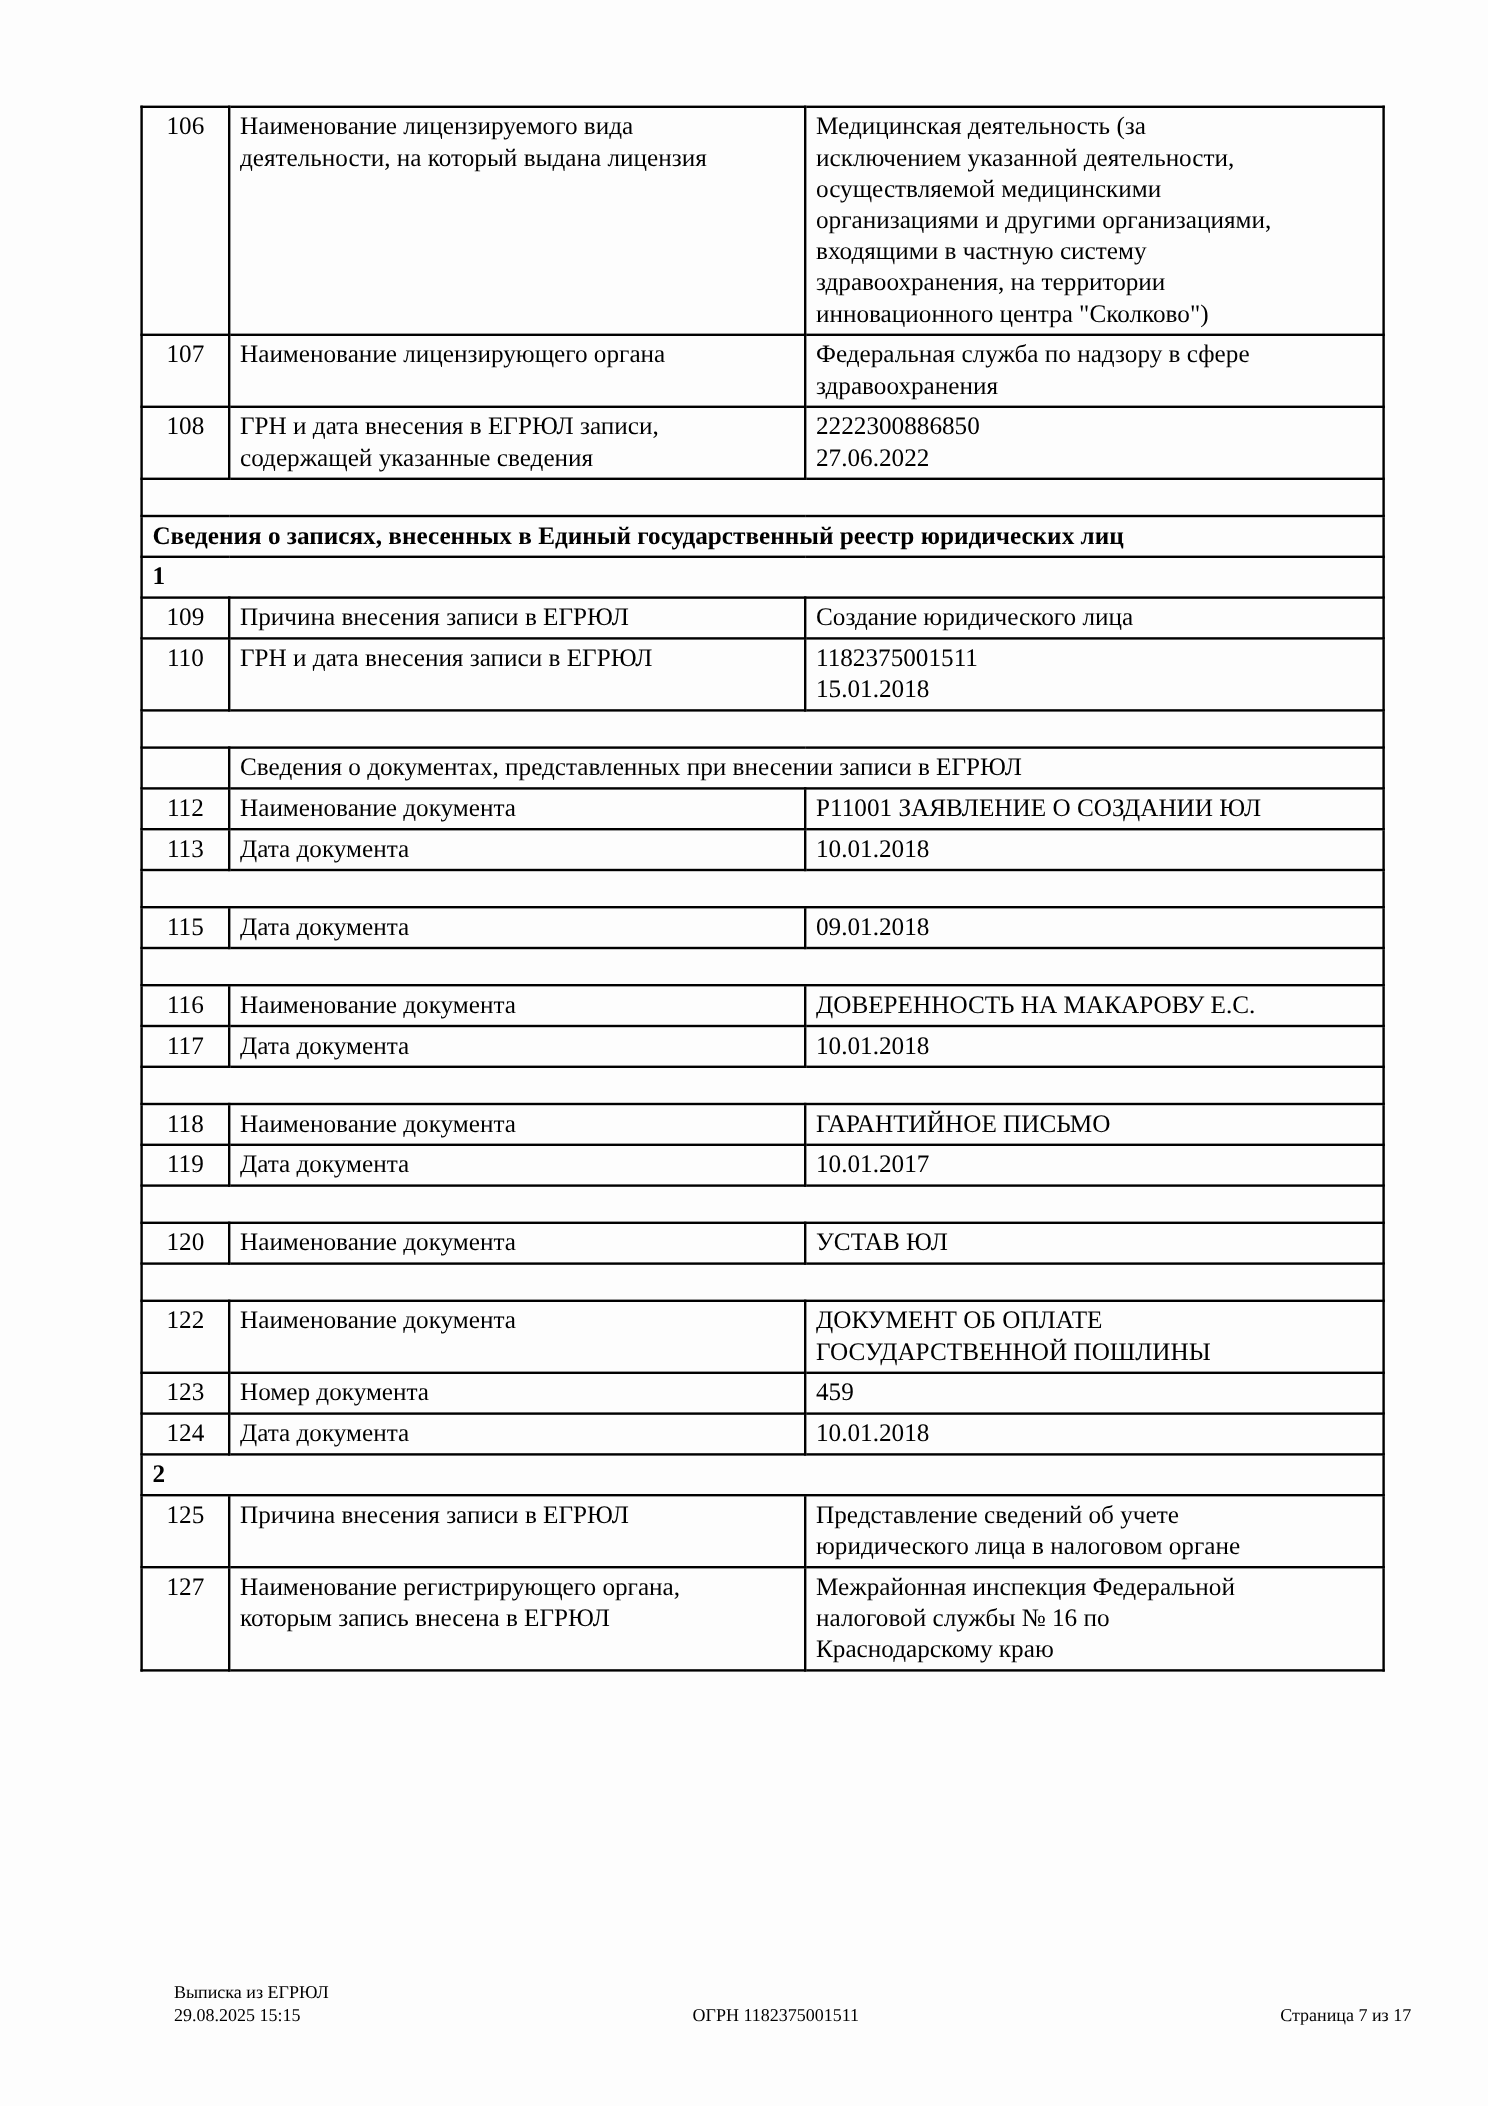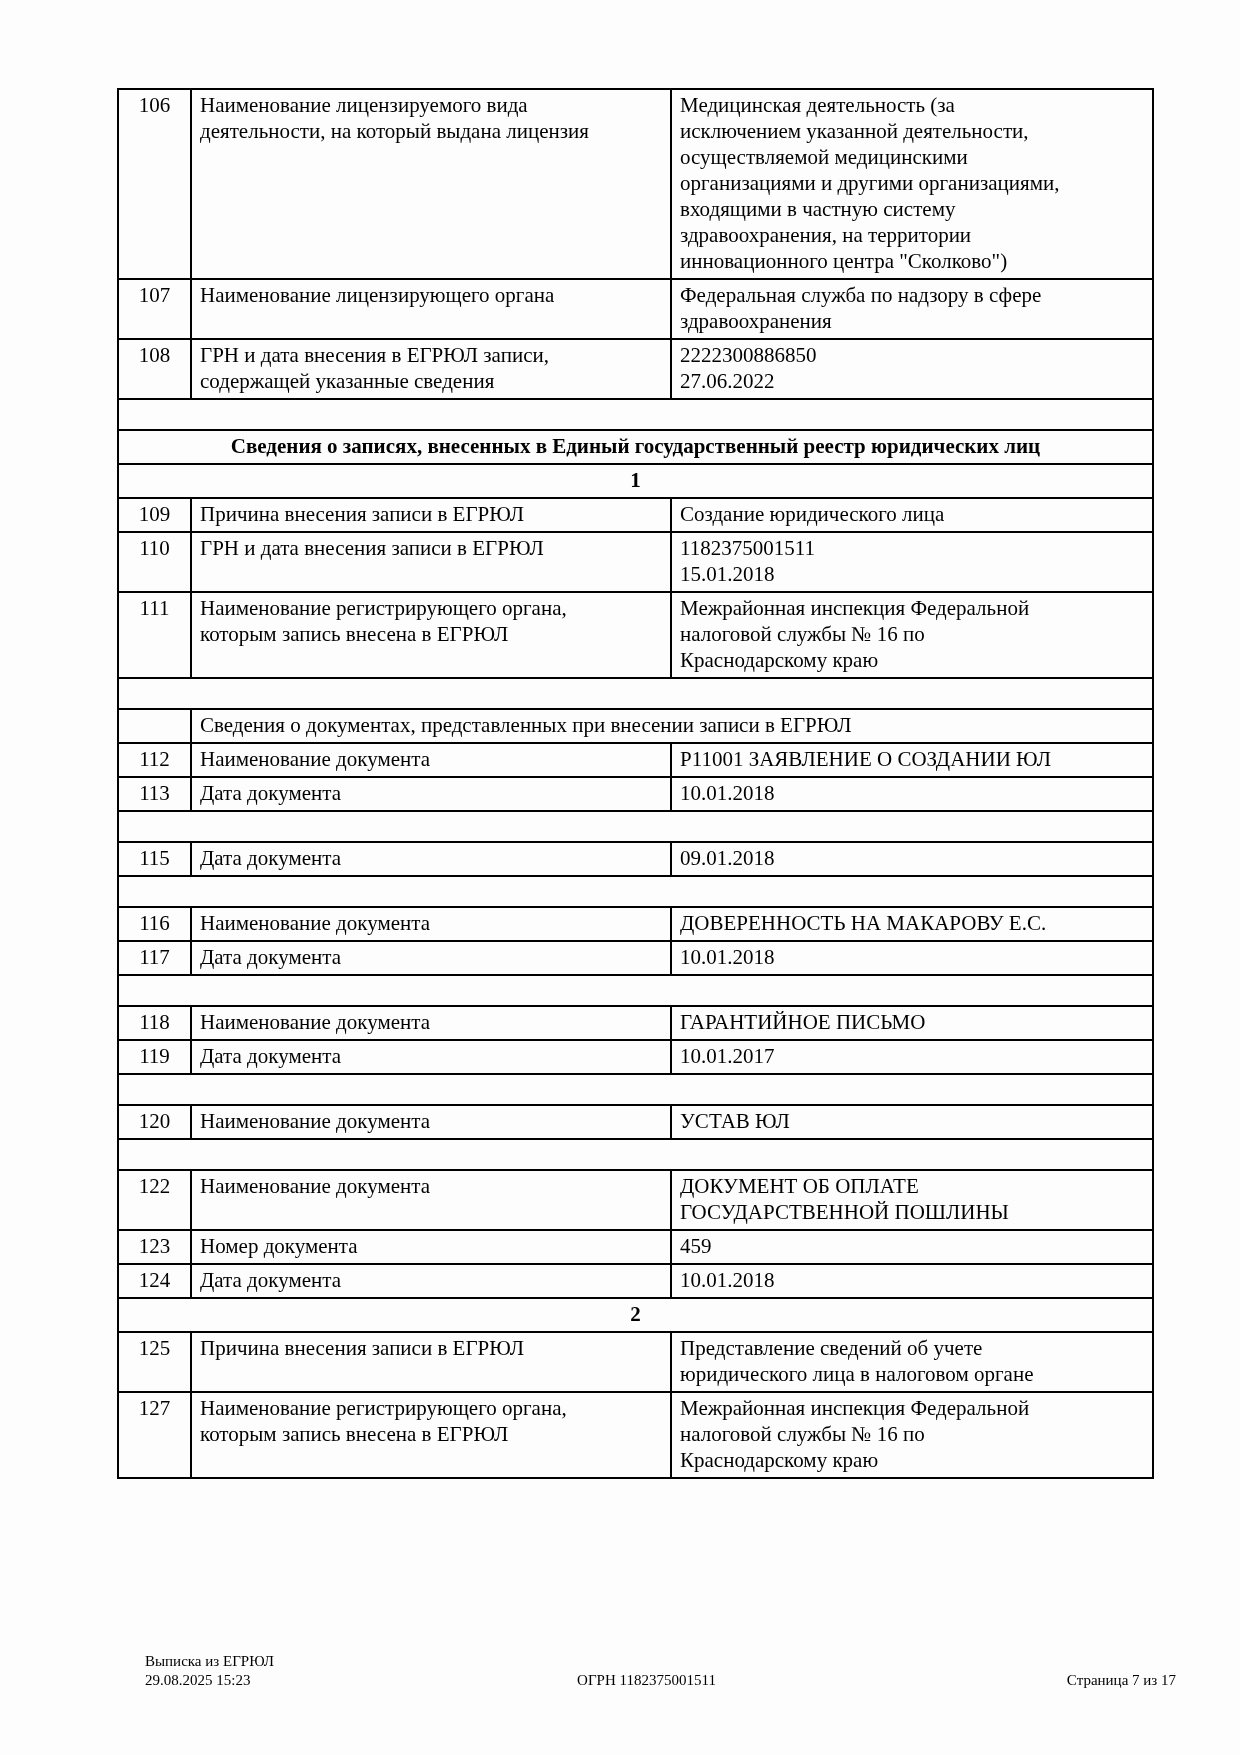--- a/index.html
+++ b/index.html
@@ -34,21 +34,20 @@
   td.num{
     text-align:center;
     padding-left:2px;
     padding-right:2px;
   }
   tr.spacer td{
     height:29px;
     padding:0;
   }
   tr.center td{
-    text-align:center;
     font-weight:bold;
     white-space:nowrap;
   }
   .footer{
     position:absolute;
     left:117px;
     width:1059px; 
     top:1652px;
     font-size:15px;
     line-height:19px;
@@ -116,28 +115,20 @@
           <td class="num">109</td>
           <td class="lbl">Причина внесения записи в ЕГРЮЛ</td>
           <td class="val">Создание юридического лица</td>
         </tr>
         <tr>
           <td class="num">110</td>
           <td class="lbl">ГРН и дата внесения записи в ЕГРЮЛ</td>
           <td class="val">1182375001511
 15.01.2018</td>
         </tr>
-        <tr>
-          <td class="num">111</td>
-          <td class="lbl">Наименование регистрирующего органа,
-которым запись внесена в ЕГРЮЛ</td>
-          <td class="val">Межрайонная инспекция Федеральной
-налоговой службы № 16 по
-Краснодарскому краю</td>
-        </tr>
         <tr class="spacer">
           <td colspan="3"></td>
         </tr>
         <tr>
           <td class="num"></td>
           <td class="lbl" colspan="2">Сведения о документах, представленных при внесении записи в ЕГРЮЛ</td>
         </tr>
         <tr>
           <td class="num">112</td>
           <td class="lbl">Наименование документа</td>
@@ -225,19 +216,19 @@
           <td class="val">Межрайонная инспекция Федеральной
 налоговой службы № 16 по
 Краснодарскому краю</td>
         </tr>
       </tbody>
   </table>
 
   <div class="footer">
     <div class="footer-left">
       <div>Выписка из ЕГРЮЛ</div>
-      <div>29.08.2025 15:23</div>
+      <div>29.08.2025 15:15</div>
     </div>
     <div class="footer-center">ОГРН 1182375001511</div>
     <div class="footer-right">Страница 7 из 17</div>
   </div>
 
 </div>
 
 </body></html>

